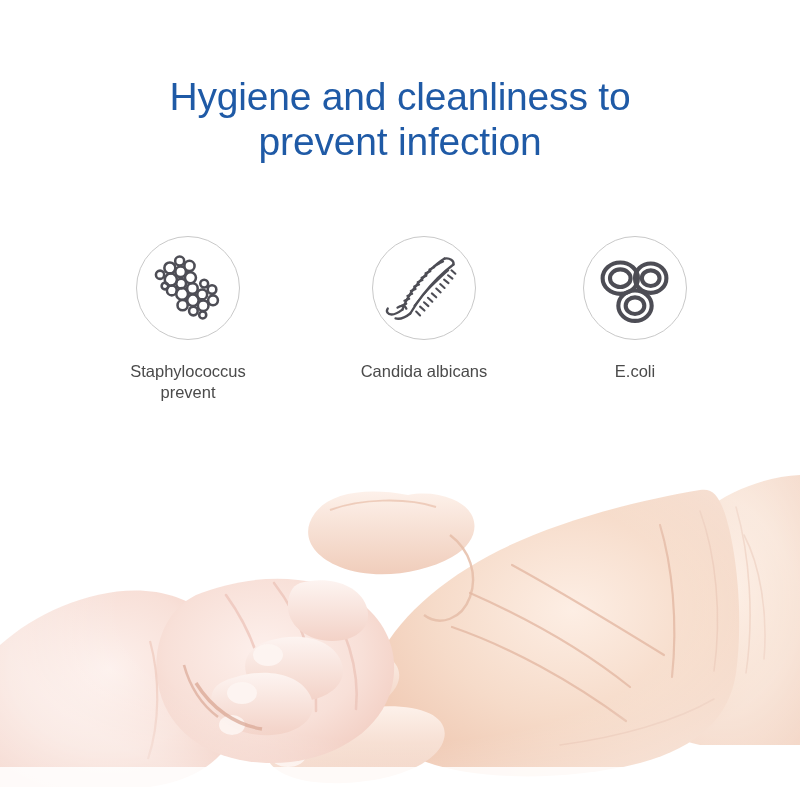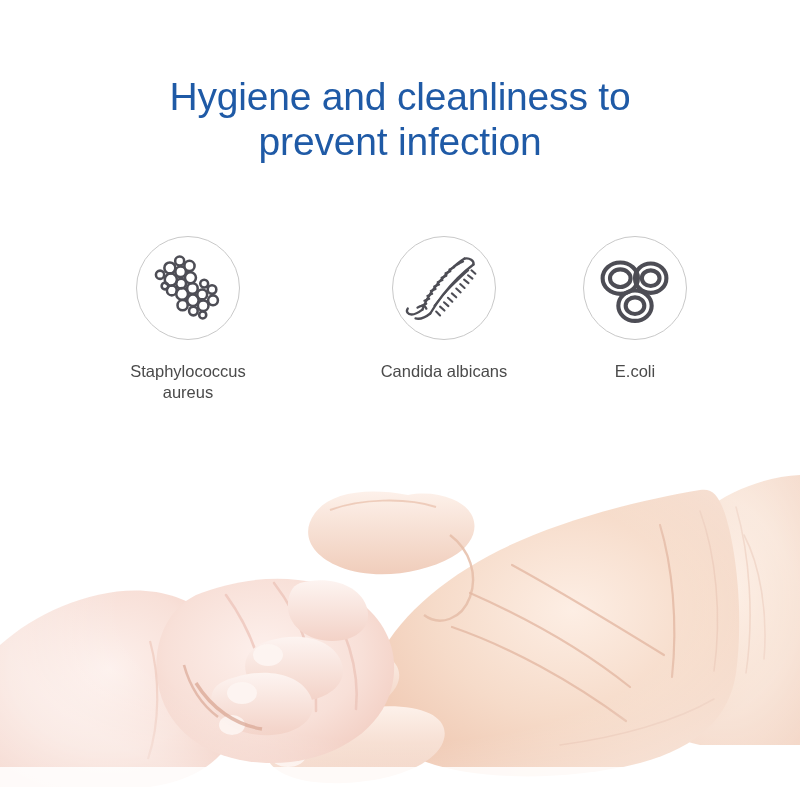--- a/index.html
+++ b/index.html
@@ -43,21 +43,21 @@
     height: 175px;
   }
   .germ-item {
     position: absolute;
     top: 0;
     width: 220px;
     margin-left: -110px;
     text-align: center;
   }
   .germ-item.i0 { left: 188px; }
-  .germ-item.i1 { left: 444px; }
+  .germ-item.i1 { left: 424px; }
   .germ-item.i2 { left: 635px; }
 
   .germ-circle {
     width: 104px;
     height: 104px;
     margin: 0 auto;
     border: 1.4px solid #c9c9c9;
     border-radius: 50%;
     box-sizing: border-box;
     display: block;
@@ -125,21 +125,21 @@
             <circle cx="68.5" cy="47.5" r="4.0"></circle>
             <circle cx="76.5" cy="53.5" r="4.4"></circle>
             <circle cx="77.5" cy="64.5" r="5.0"></circle>
             <circle cx="57.5" cy="75.5" r="4.4"></circle>
             <circle cx="67.0" cy="79.5" r="3.6"></circle>
             <circle cx="28.5" cy="50.0" r="3.4"></circle>
           </g>
         </svg>
       </div>
       <div class="germ-label">Staphylococcus
-aureus</div>
+prevent</div>
     </div>
 
     <div class="germ-item i1">
       <div class="germ-circle">
         <svg viewBox="0 0 104 104">
           <g fill="none" stroke="#4d4d55" stroke-width="2.4" stroke-linecap="round" stroke-linejoin="round">
 
             <path d="M30 74 C34 62, 44 48, 56 36 C62 30, 68 25, 73 22"></path>
             <path d="M38 78 C44 68, 54 54, 66 42 C72 36, 78 31, 82 28"></path>
 

